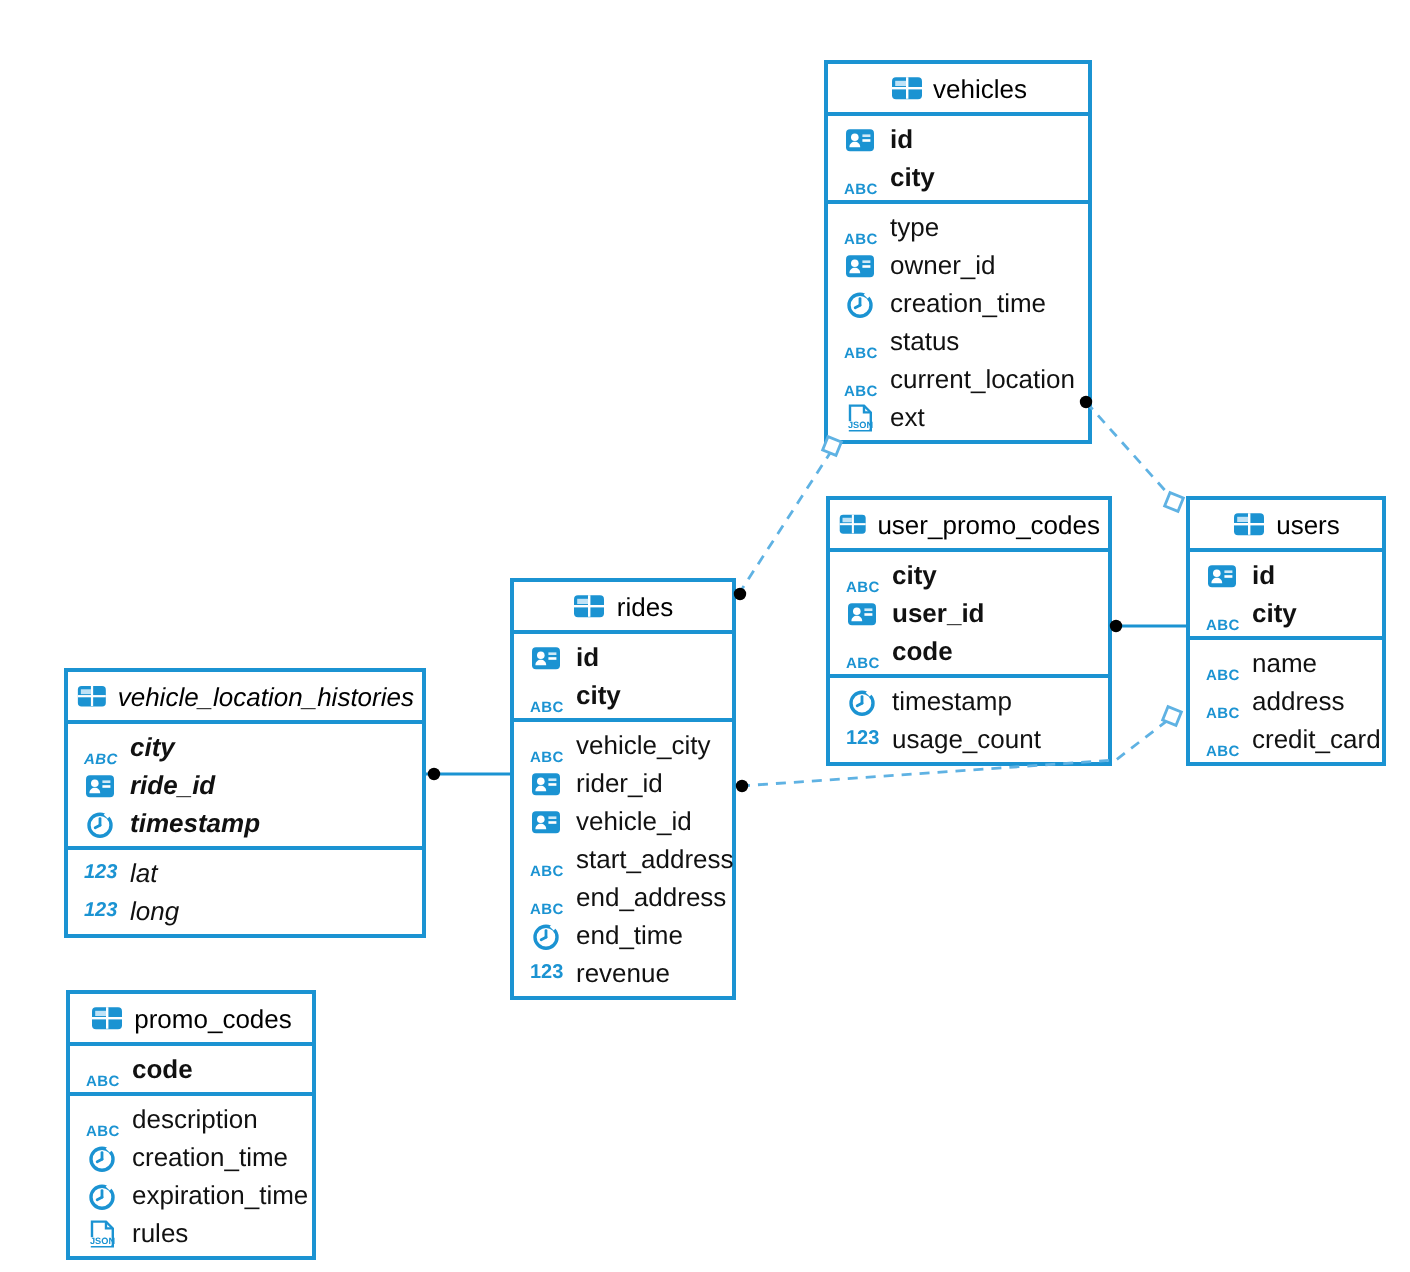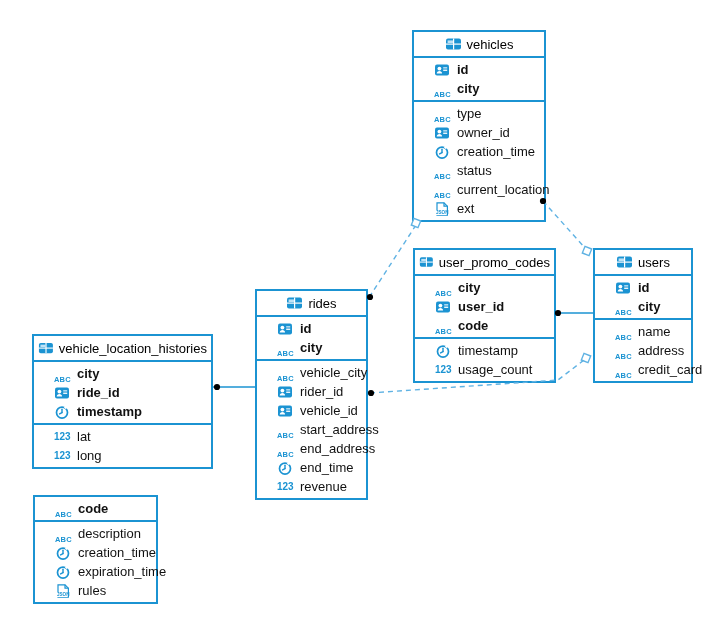--- a/index.html
+++ b/index.html
@@ -11,21 +11,21 @@
   #canvas{position:absolute;inset:0;width:705px;height:636px;}
   .table-box{
     position:absolute;background:#fff;border:2px solid var(--accent);
     box-sizing:border-box;z-index:1;
   }
   .tbl-header{
     height:24px;display:flex;align-items:center;justify-content:center;
     gap:5px;border-bottom:2px solid var(--accent);font-size:13px;color:#000;
     padding:0 4px;white-space:nowrap;
   }
-  .section{padding:2px 15px;}
+  .section{padding:2px 3px;}
   .section.pk{border-bottom:2px solid var(--accent);}
   .row{
     display:flex;align-items:center;height:19px;gap:5px;
     padding:0 6px 0 5px;font-size:13px;color:#111;white-space:nowrap;
   }
   .row.pk{font-weight:700;}
   .cell-icon{width:18px;min-width:18px;display:flex;align-items:center;justify-content:flex-start;}
   .icon-abc{font-size:7.5px;font-weight:700;color:var(--accent);letter-spacing:.2px;margin-top:12px;}
   .icon-num{font-size:10px;font-weight:600;color:var(--accent);}
   svg.icon{display:block;}
@@ -328,21 +328,21 @@
     <span>end_time</span>
   </div>
         <div class="row ">
     <span class="cell-icon">
             <span class="icon-num">123</span>
           </span>
     <span>revenue</span>
   </div>
      </div>
     </div>
-    <div class="table-box" style="left: 32px; top: 334px; width: 181px;">
+    <div class="table-box" style="left: 32px; top: 334px; width: 181px; font-style: italic;">
       <div class="tbl-header">
        <svg class="icon" width="17" height="16" viewBox="0 0 17 16">
     <rect x="1" y="2.6" width="15" height="11" rx="2" fill="#1b93d2"></rect>
     <rect x="2.6" y="4.4" width="5.4" height="2.6" fill="#bfe2f6"></rect>
     <line x1="1" y1="8.1" x2="16" y2="8.1" stroke="#fff" stroke-width="1.2"></line>
     <line x1="8.6" y1="2.6" x2="8.6" y2="13.4" stroke="#fff" stroke-width="1.2"></line>
   </svg>
        <span>vehicle_location_histories</span>
      </div>
      <div class="section pk">
@@ -385,20 +385,29 @@
   </div>
         <div class="row ">
     <span class="cell-icon">
             <span class="icon-num">123</span>
           </span>
     <span>long</span>
   </div>
      </div>
     </div>
     <div class="table-box" style="left: 33px; top: 495px; width: 125px;">
+      <div class="tbl-header">
+       <svg class="icon" width="17" height="16" viewBox="0 0 17 16">
+    <rect x="1" y="2.6" width="15" height="11" rx="2" fill="#1b93d2"></rect>
+    <rect x="2.6" y="4.4" width="5.4" height="2.6" fill="#bfe2f6"></rect>
+    <line x1="1" y1="8.1" x2="16" y2="8.1" stroke="#fff" stroke-width="1.2"></line>
+    <line x1="8.6" y1="2.6" x2="8.6" y2="13.4" stroke="#fff" stroke-width="1.2"></line>
+  </svg>
+       <span>promo_codes</span>
+     </div>
      <div class="section pk">
        <div class="row pk">
     <span class="cell-icon">
             <span class="icon-abc">ABC</span>
           </span>
     <span>code</span>
   </div>
      </div>
      <div class="section">
        <div class="row ">

